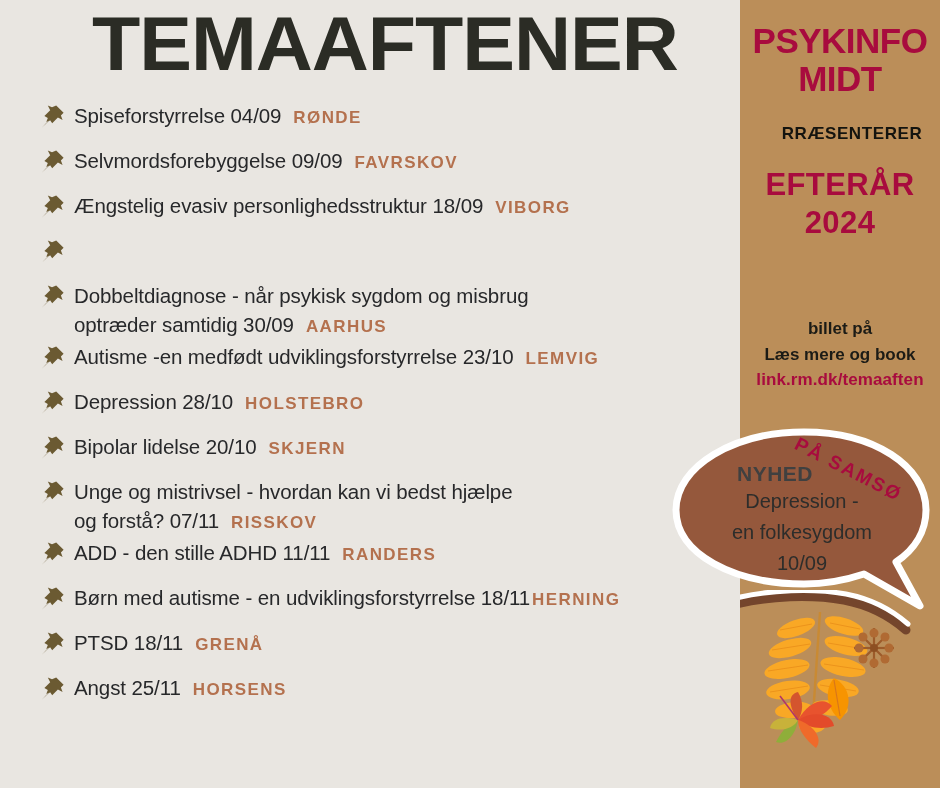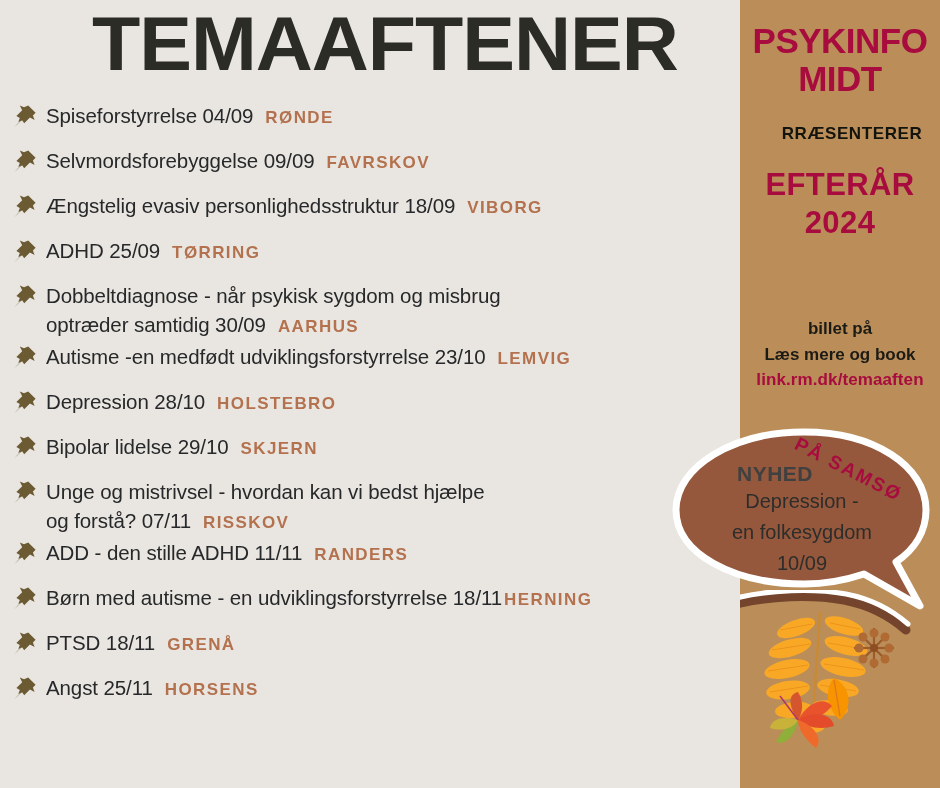--- a/index.html
+++ b/index.html
@@ -39,21 +39,21 @@
   #events-list{
     position:absolute;
     left:0;top:100px;
     width:740px;
   }
   .event-row{
     position:relative;
     display:flex;
     align-items:flex-start;
     min-height:45px;
-    padding-left:12px;
+    padding-left:40px;
   }
   .pin-icon{
     flex:0 0 auto;
     width:26px;height:26px;
     margin-top:3px;
     margin-right:8px;
   }
   .pin-icon svg{display:block;}
   .event-text{
     font-size:20.5px;
@@ -215,21 +215,20 @@
         </div>
         <div class="event-row">
           <span class="pin-icon">
             <svg viewBox="0 0 26 26" width="26" height="26">
               <g fill="#6b5a32">
                 <path d="M16.2 2.4 L23.6 9.8 L20.9 12.6 L22.6 16.9 L17.9 14.4 L12.2 20.2 L10.1 17.3 L6.3 18.9 L7.8 14.9 L4.4 12.9 L10.2 7.2 L7.8 2.6 L12.0 4.3 Z"></path>
                 <path d="M10.6 15.6 L2.0 24.6 L9.6 17.2 Z"></path>
               </g>
             </svg>
           </span>
-          <div class="event-text"><span>ADHD 25/09</span><span class="city">TØRRING</span></div>
         </div>
         <div class="event-row">
           <span class="pin-icon">
             <svg viewBox="0 0 26 26" width="26" height="26">
               <g fill="#6b5a32">
                 <path d="M16.2 2.4 L23.6 9.8 L20.9 12.6 L22.6 16.9 L17.9 14.4 L12.2 20.2 L10.1 17.3 L6.3 18.9 L7.8 14.9 L4.4 12.9 L10.2 7.2 L7.8 2.6 L12.0 4.3 Z"></path>
                 <path d="M10.6 15.6 L2.0 24.6 L9.6 17.2 Z"></path>
               </g>
             </svg>
           </span>
@@ -259,21 +258,21 @@
         </div>
         <div class="event-row">
           <span class="pin-icon">
             <svg viewBox="0 0 26 26" width="26" height="26">
               <g fill="#6b5a32">
                 <path d="M16.2 2.4 L23.6 9.8 L20.9 12.6 L22.6 16.9 L17.9 14.4 L12.2 20.2 L10.1 17.3 L6.3 18.9 L7.8 14.9 L4.4 12.9 L10.2 7.2 L7.8 2.6 L12.0 4.3 Z"></path>
                 <path d="M10.6 15.6 L2.0 24.6 L9.6 17.2 Z"></path>
               </g>
             </svg>
           </span>
-          <div class="event-text"><span>Bipolar lidelse 29/10</span><span class="city">SKJERN</span></div>
+          <div class="event-text"><span>Bipolar lidelse 20/10</span><span class="city">SKJERN</span></div>
         </div>
         <div class="event-row">
           <span class="pin-icon">
             <svg viewBox="0 0 26 26" width="26" height="26">
               <g fill="#6b5a32">
                 <path d="M16.2 2.4 L23.6 9.8 L20.9 12.6 L22.6 16.9 L17.9 14.4 L12.2 20.2 L10.1 17.3 L6.3 18.9 L7.8 14.9 L4.4 12.9 L10.2 7.2 L7.8 2.6 L12.0 4.3 Z"></path>
                 <path d="M10.6 15.6 L2.0 24.6 L9.6 17.2 Z"></path>
               </g>
             </svg>
           </span>

